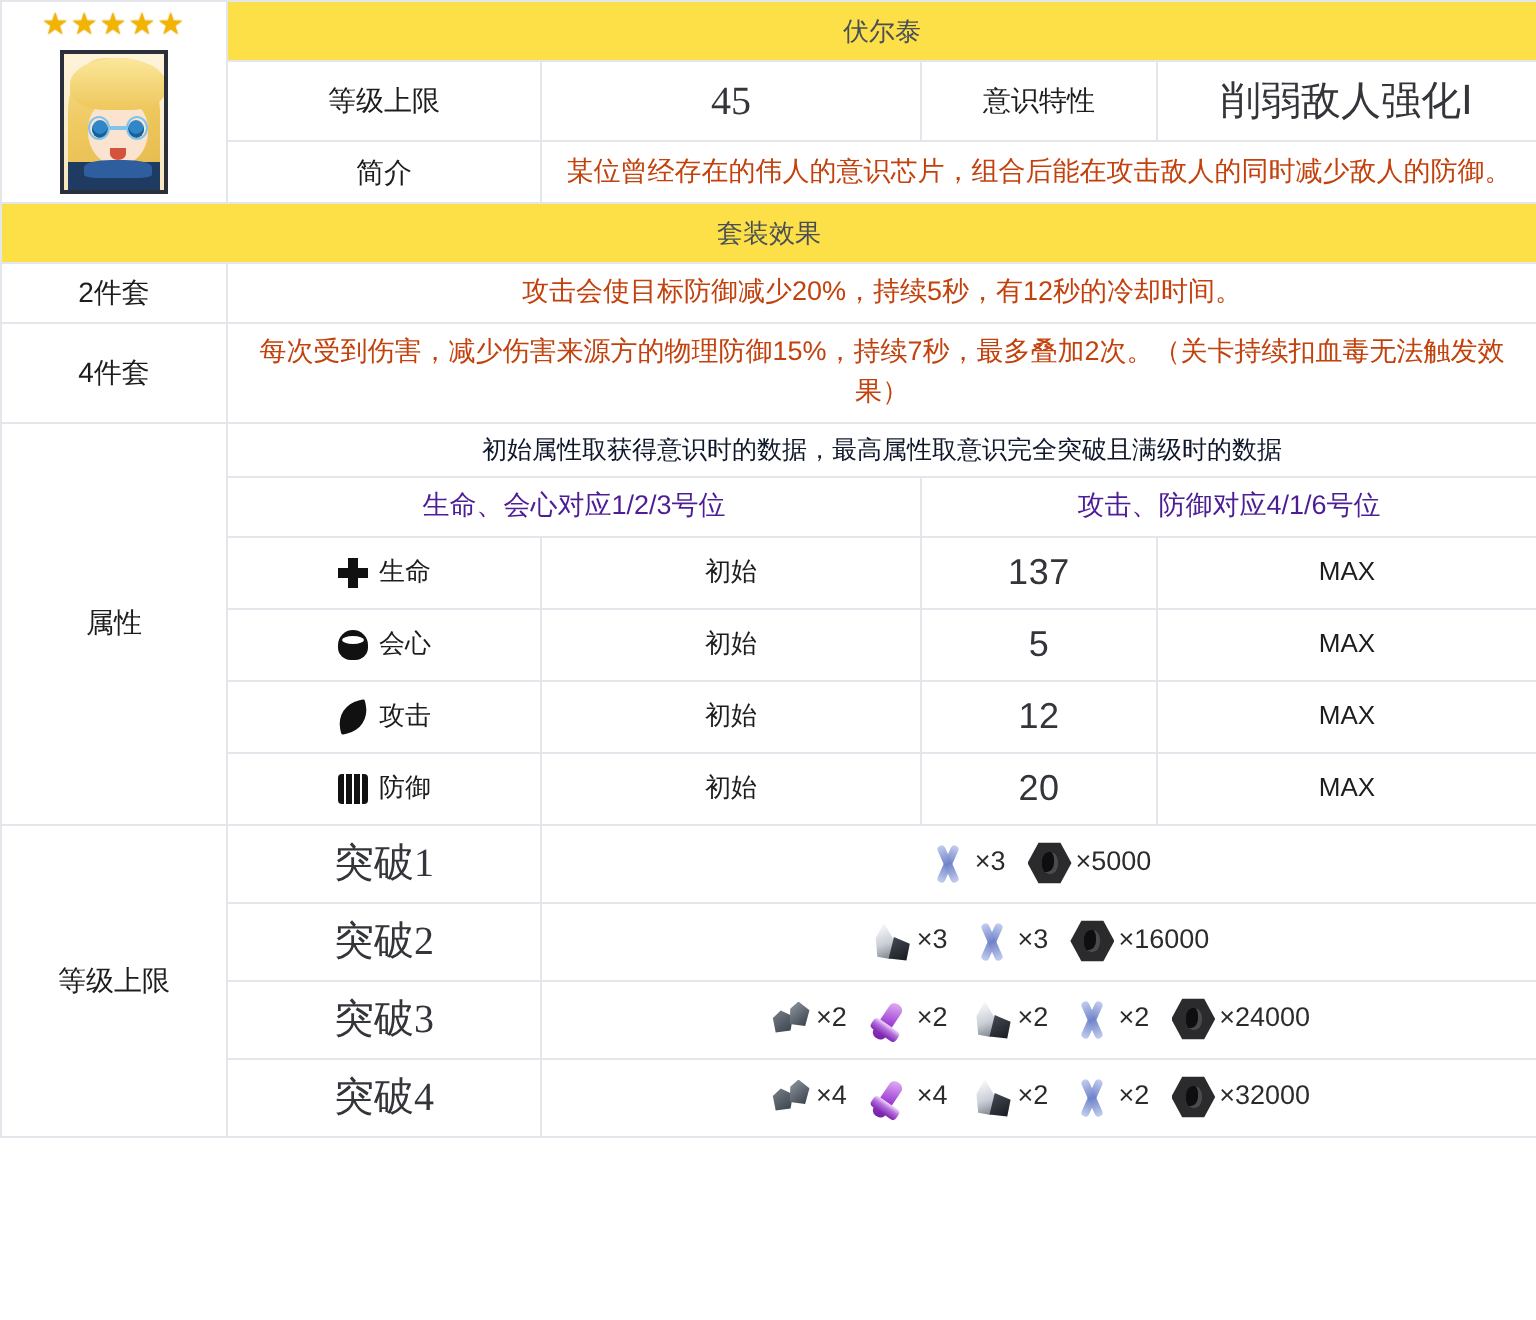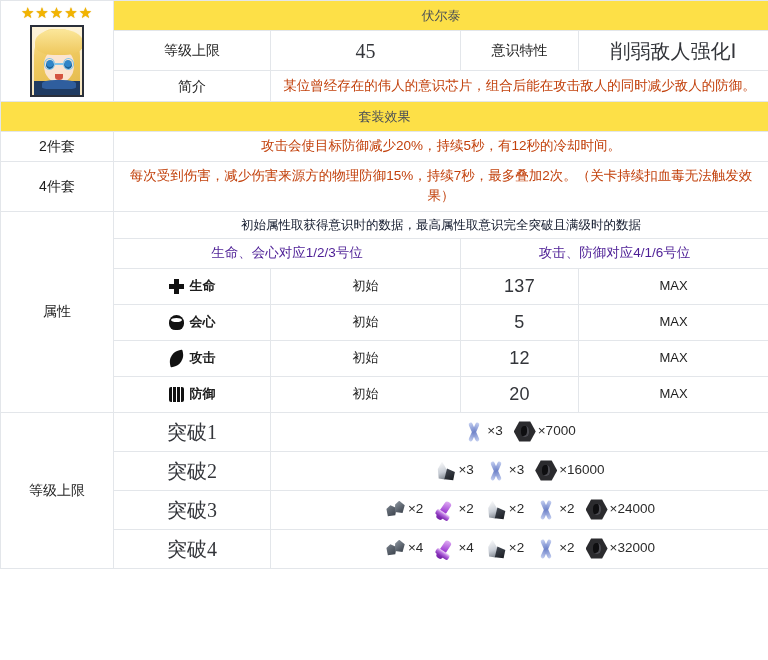--- a/index.html
+++ b/index.html
@@ -32,21 +32,21 @@
     color: #4a4f57;
     height: 30px;
     font-size: 13px;
   }
   .lbl {
     font-weight: bold;
     color: #1d1d1d;
     font-size: 14px;
   }
   .lbl-sm {
-    font-weight: bold;
+    font-weight: normal;
     color: #1d1d1d;
     font-size: 13px;
   }
   .val { color: #33353a; font-size: 20px; font-family: Liberation Serif, serif; }
   .val-num { color: #33353a; font-size: 18px; letter-spacing: .3px; }
   .desc { color: #c2410c; font-size: 13.5px; line-height: 1.65; padding: 6px 10px; }
   .note-blue { color: #0f172a; font-size: 12.5px; padding: 7px 4px; }
   .subhdr { color: #4c1d95; font-size: 13.5px; padding: 9px 4px; }
 
   
@@ -295,21 +295,21 @@
       <td class="lbl" rowspan="4">等级上限</td>
       <td class="val">突破1</td>
       <td colspan="3">
         <div class="mat-line">
             <span class="mat-item">
               <i class="mi mi-chromo"></i>
               <span class="mat-count">×3</span>
             </span>
             <span class="mat-item">
               <i class="mi mi-nut"></i>
-              <span class="mat-count">×7000</span>
+              <span class="mat-count">×5000</span>
             </span>
           </div>
       </td>
     </tr>
     <tr>
       <td class="val">突破2</td>
       <td colspan="3">
         <div class="mat-line">
             <span class="mat-item">
               <i class="mi mi-rocklight"></i>

